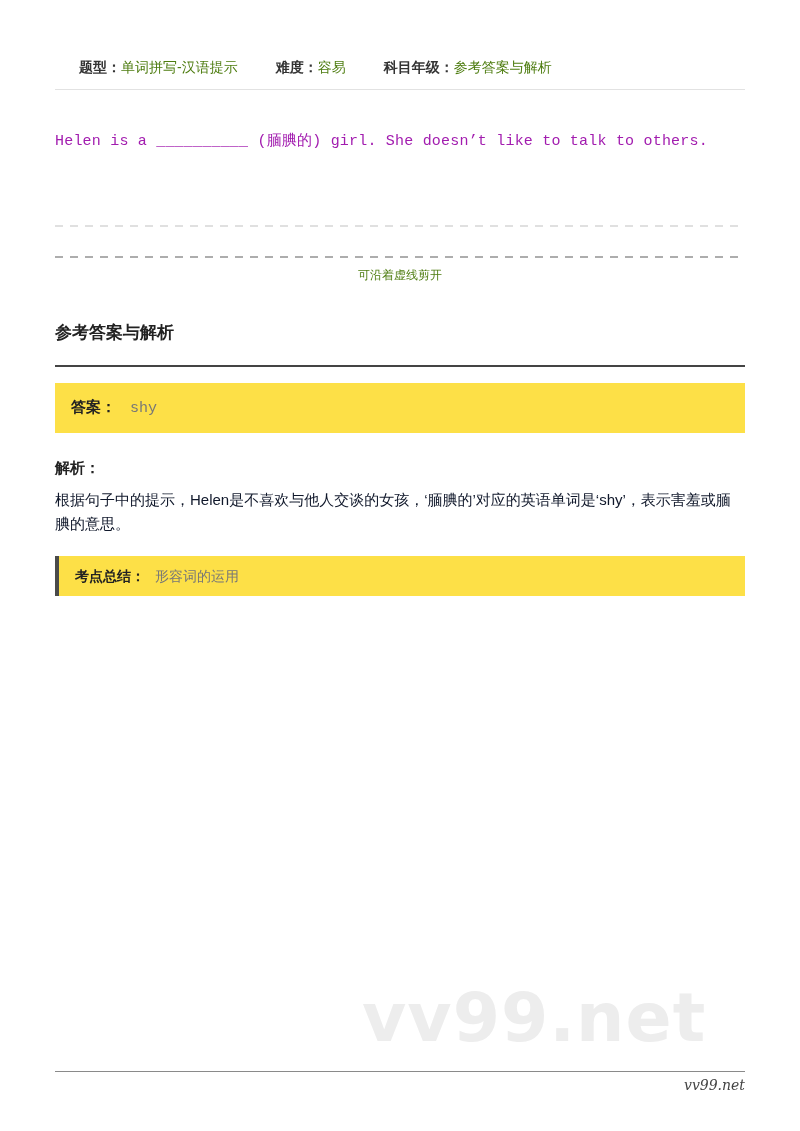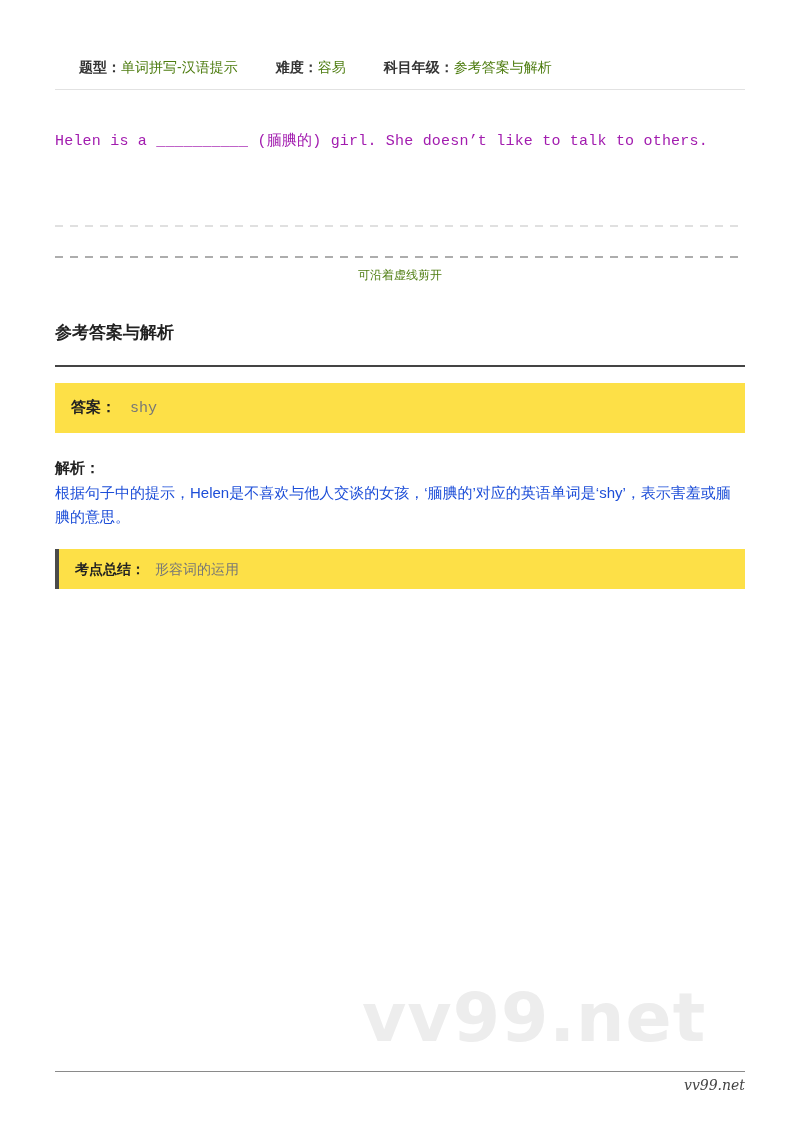--- a/index.html
+++ b/index.html
@@ -84,24 +84,24 @@
     margin-left: 14px;
   }
   .analysis-label {
     margin-top: 25px;
     font-size: 15px;
     font-weight: bold;
     color: #222;
     line-height: 20px;
   }
   .analysis-text {
-    margin-top: 3px;
+    margin-top: 10px;
     font-size: 15px;
     line-height: 24px;
-    color: #1d4ed8;
+    color: #0f172a;
   }
   .keypoint-box {
     margin-top: 20px;
     background: #fde047;
     border-left: 4px solid #4a4a4a;
     padding: 11px 16px;
     font-size: 14px;
     line-height: 18px;
   }
   .keypoint-label { font-weight: bold; color: #222; }

